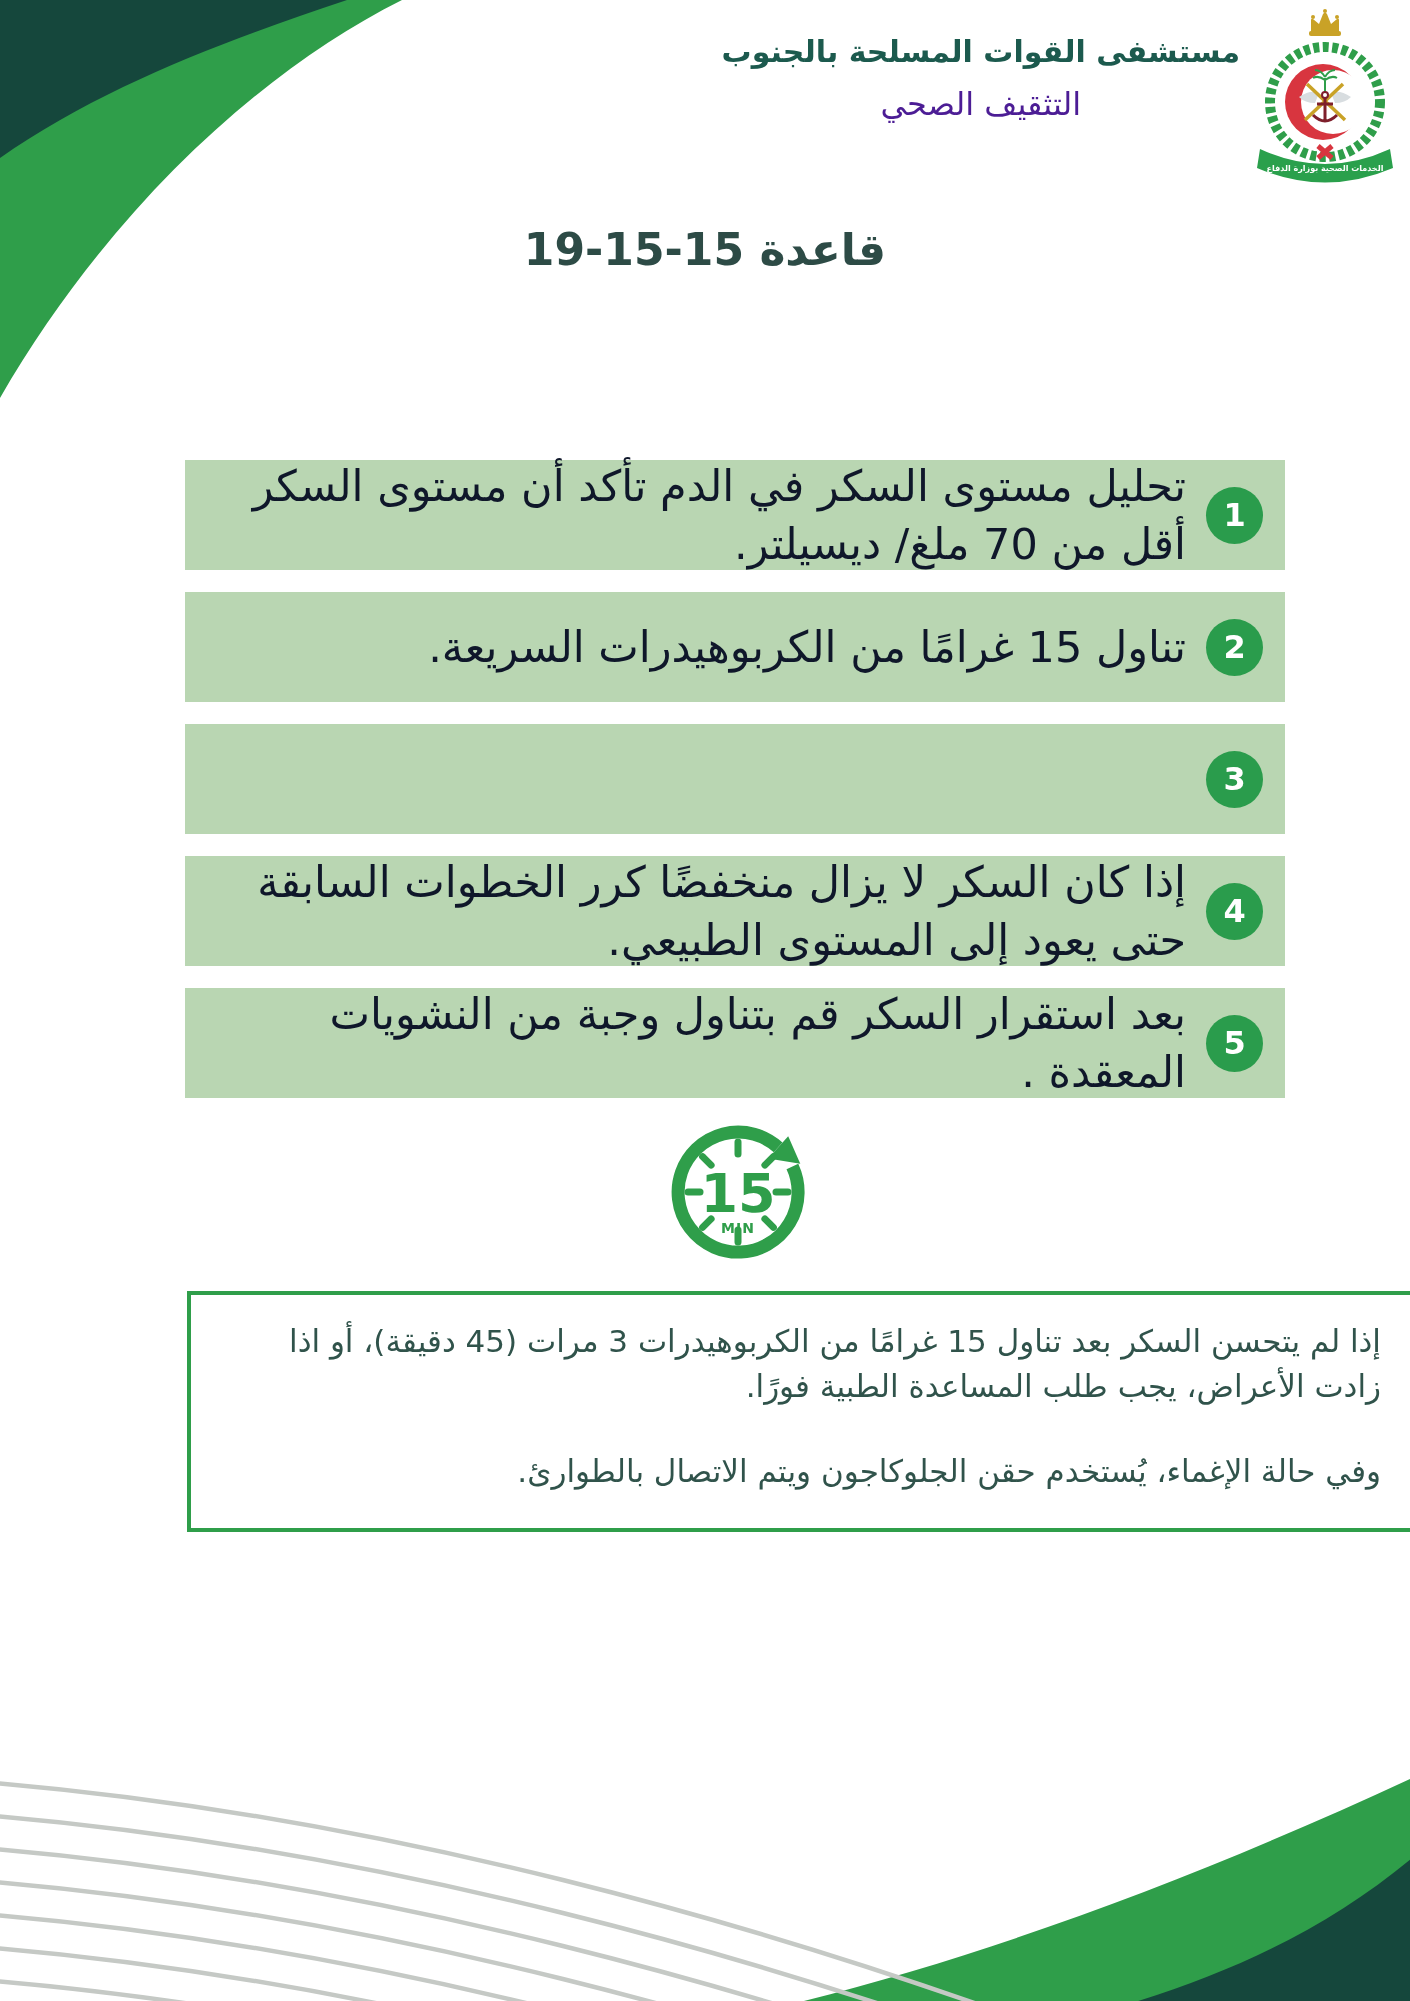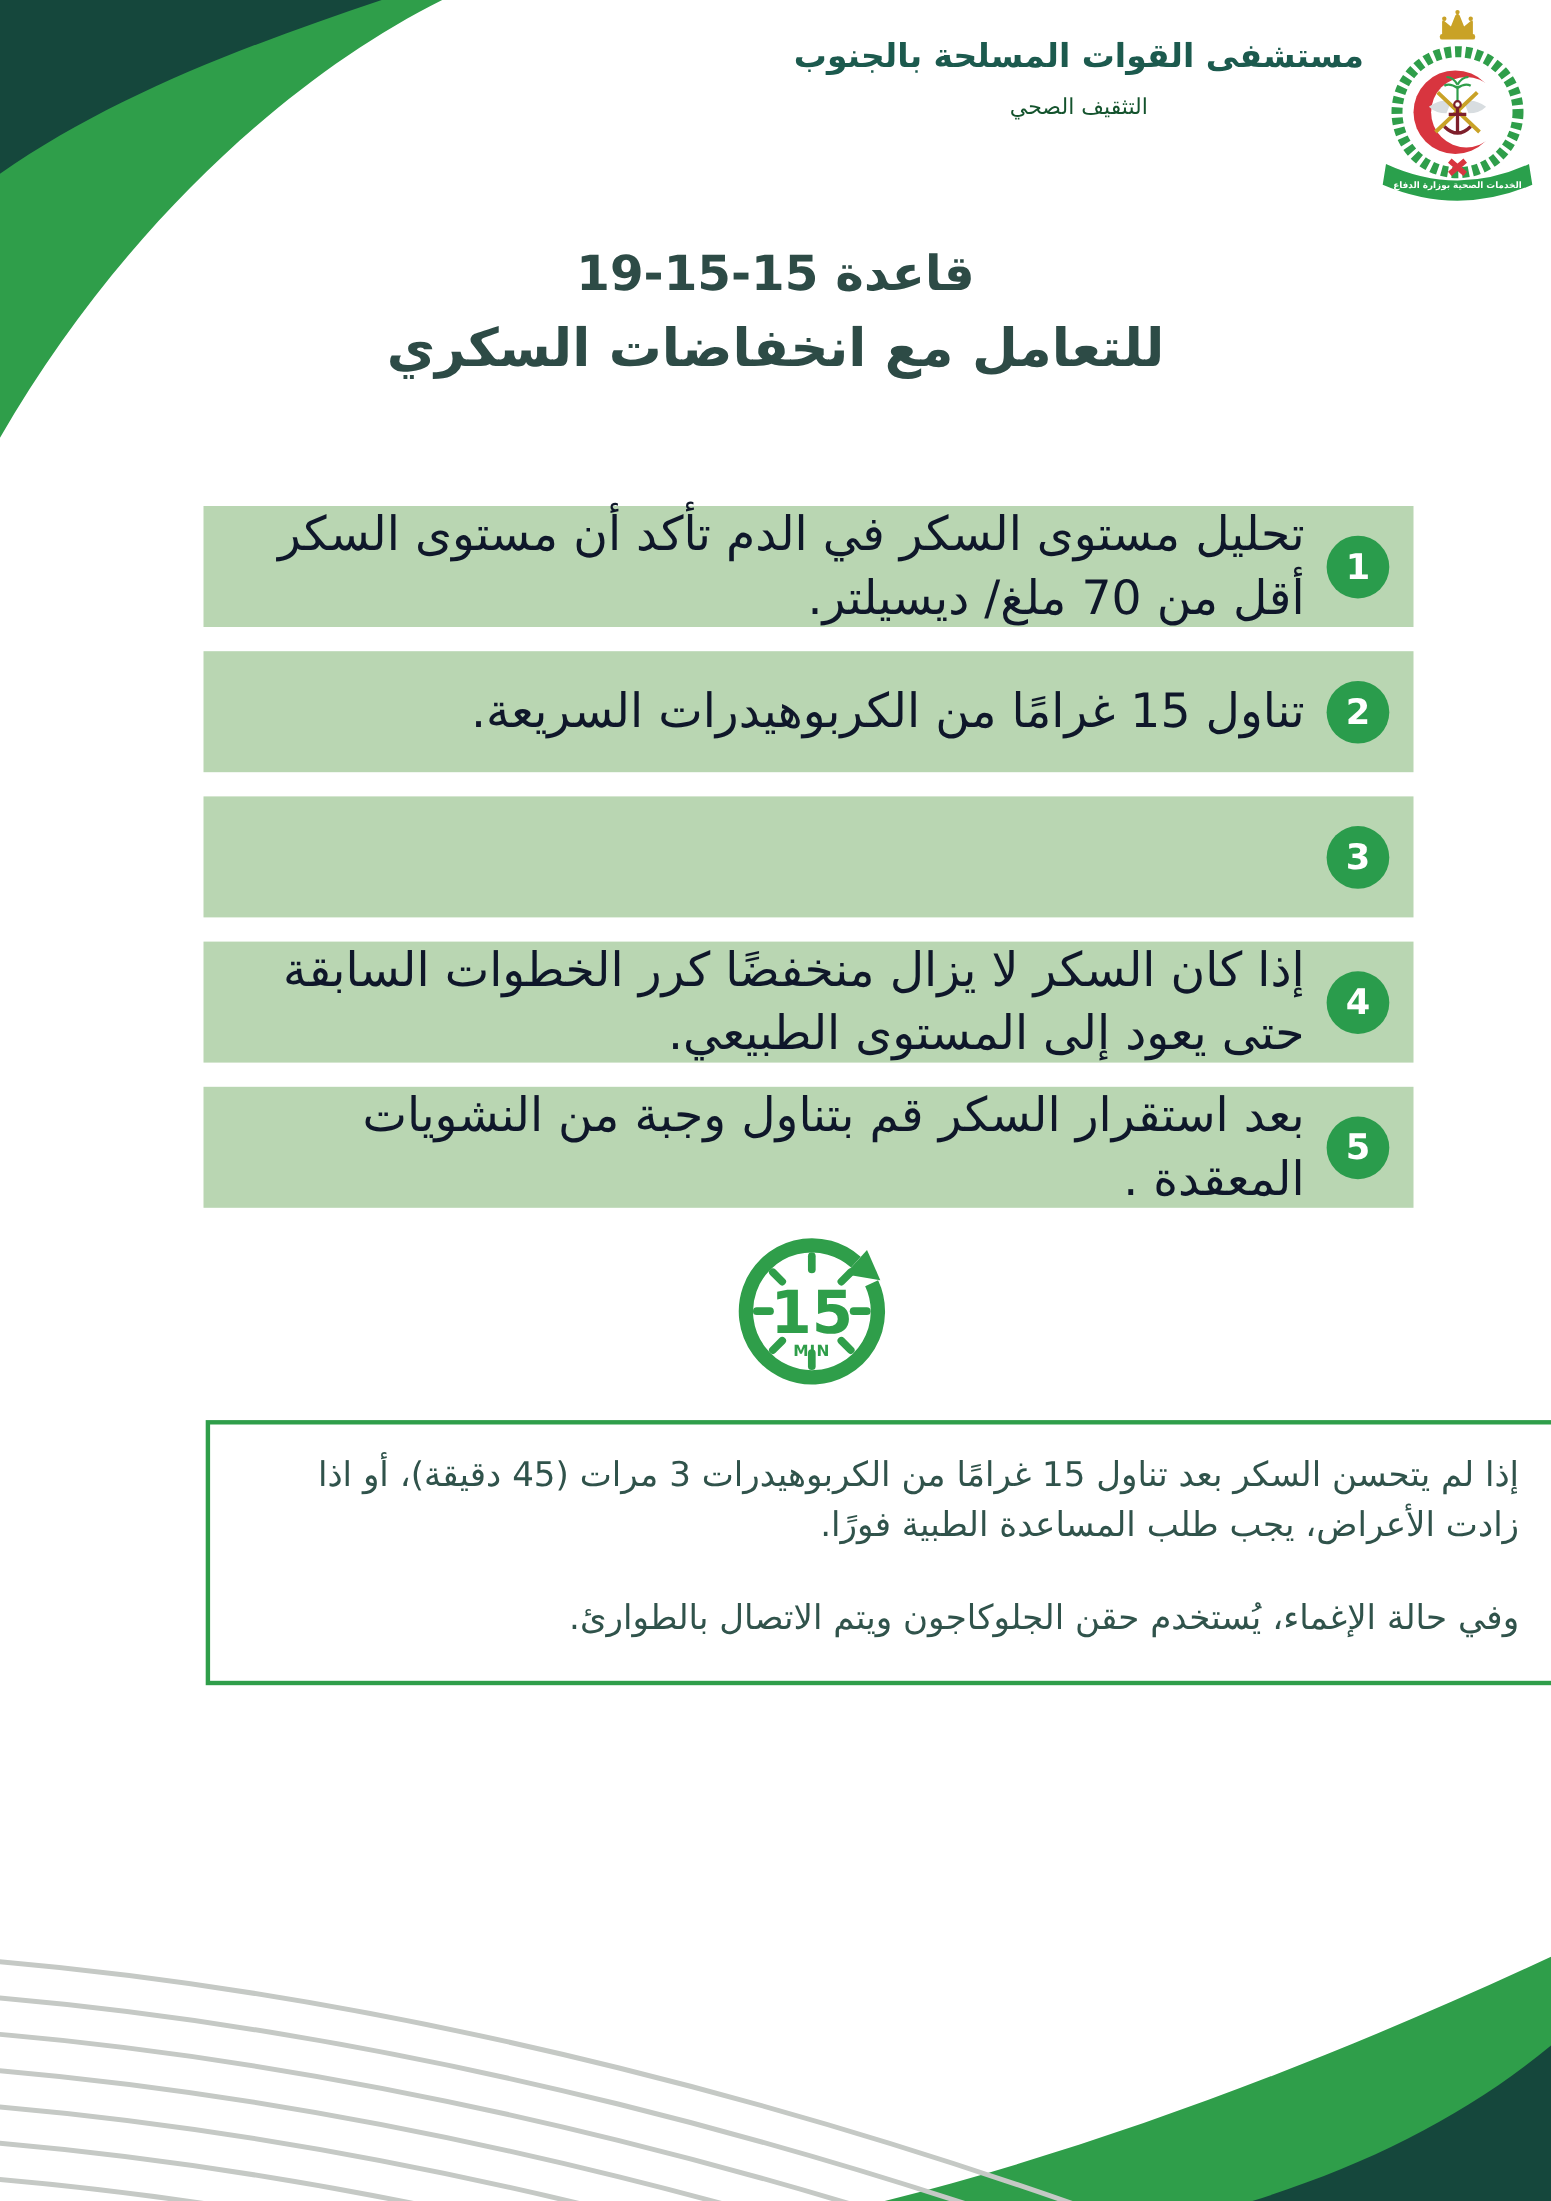--- a/index.html
+++ b/index.html
@@ -10,21 +10,21 @@
   .decor { position:absolute; pointer-events:none; }
   #decor-top-left { top:0; left:0; }
   #decor-footer { left:0; bottom:0; }
 
   
   .header-text {
     position:absolute; top:34px; right:170px; text-align:center;
     color:#1c5a4e; direction:rtl;
   }
   .hospital-name { font-size:30px; font-weight:bold; margin:0 0 16px 0; }
-  .department-name { font-size:20px; font-weight:500; margin:0; color:#14532d; }
+  .department-name { font-size:32px; font-weight:500; margin:0; color:#4c1d95; }
   .logo { position:absolute; top:5px; left:1255px; }
 
   
   .title-block {
     position:absolute; top:224px; left:0; width:100%; text-align:center;
     color:#2d4b46; direction:rtl;
   }
   .title-line1 { font-size:44px; font-weight:bold; margin:0 0 14px 0; }
   .title-line2 { font-size:48px; font-weight:bold; margin:0; }
 
@@ -106,21 +106,20 @@
     <path d="M 63 141 L 77 153 M 77 141 L 63 153" stroke="#d8353f" stroke-width="5" fill="none"></path>
 
     <g>
       <path d="M 5 144 Q 70 174 135 144 L 138 163 Q 70 192 2 163 Z" fill="#2aa04c"></path>
       <text x="70" y="166" font-size="8" font-weight="bold" fill="#ffffff" text-anchor="middle" direction="rtl">الخدمات الصحية بوزارة الدفاع</text>
     </g>
   </svg>
 
   <div class="title-block">
     <h1 class="title-line1">قاعدة 15-15-19</h1>
-    <h2 class="title-line2">للتعامل مع انخفاضات السكري</h2>
   </div>
 
   <div class="steps">
     <div class="step">
       <div class="badge">1</div>
       <div class="step-text">تحليل مستوى السكر في الدم تأكد أن مستوى السكر أقل من 70 ملغ/ ديسيلتر.</div>
     </div>
     <div class="step">
       <div class="badge">2</div>
       <div class="step-text">تناول 15 غرامًا من الكربوهيدرات السريعة.</div>

